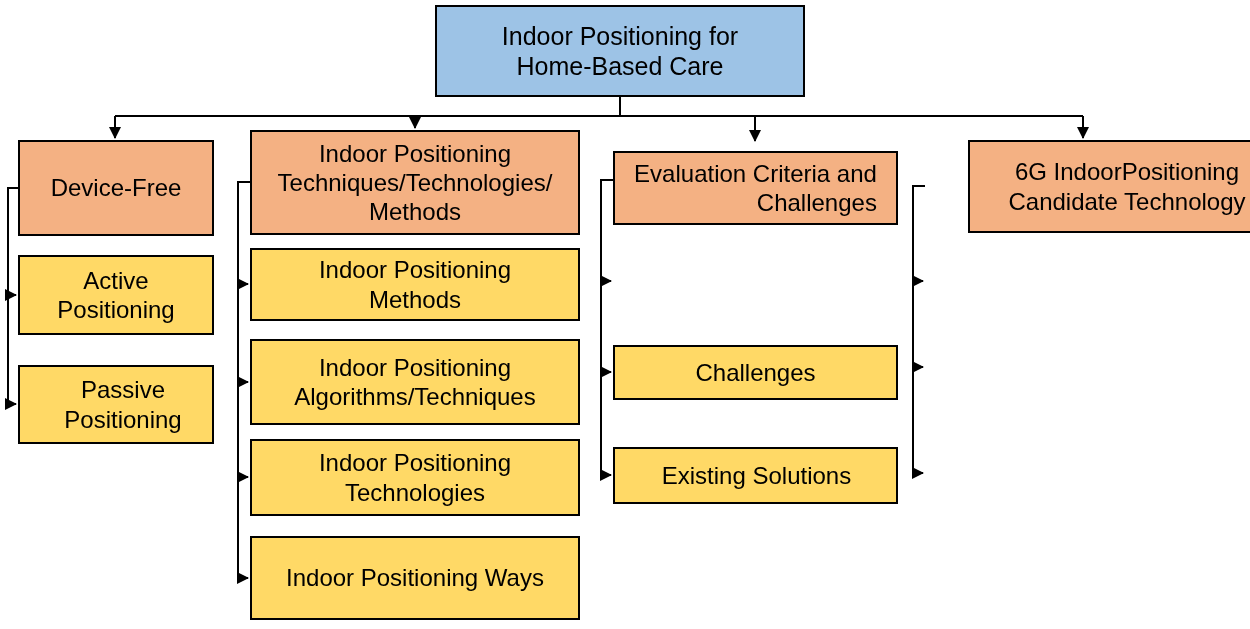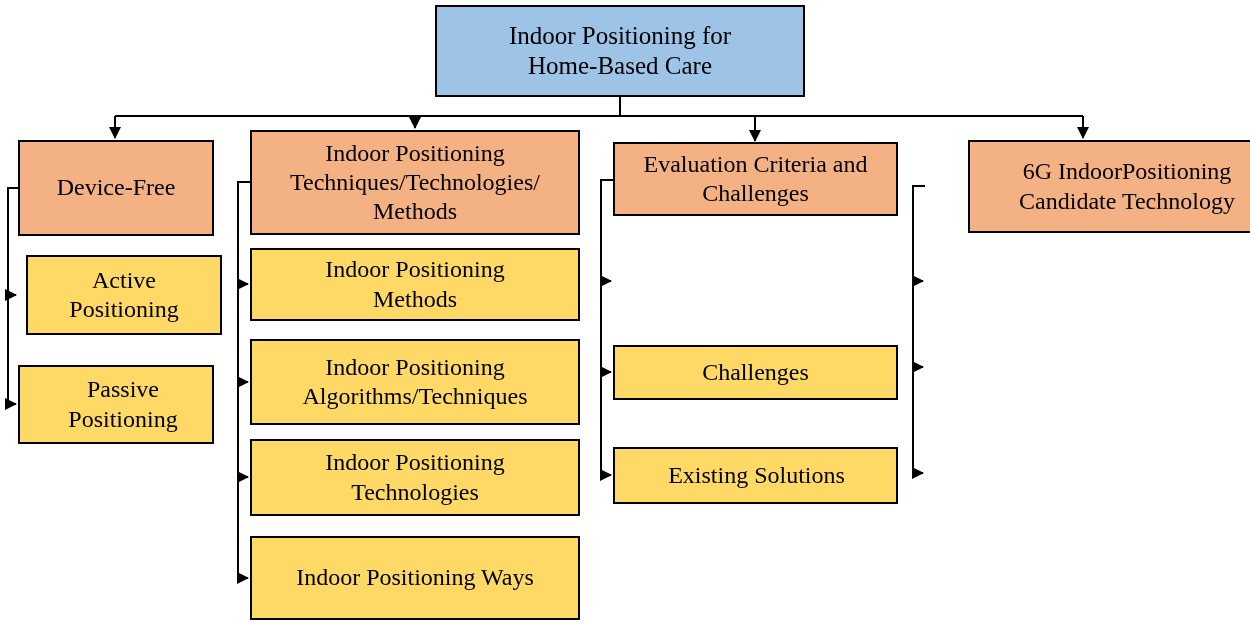--- a/index.html
+++ b/index.html
@@ -6,21 +6,21 @@
     margin: 0;
     padding: 0;
     background: #ffffff;
   }
   #canvas {
     position: relative;
     width: 1250px;
     height: 629px;
     background: var(--background, #ffffff);
     overflow: hidden;
-    font-family: Liberation Serif, serif;
+    font-family: Liberation Sans, sans-serif;
     border-radius: 24px;
   }
   #connectors {
     position: absolute;
     left: 0; top: 0;
     width: 1250px;
     height: 629px;
   }
   .box {
     position: absolute;
@@ -100,37 +100,37 @@
       <path class="line" d="M913 281 H923" marker-end="url(#arrow)"></path>
       <path class="line" d="M913 367 H923" marker-end="url(#arrow)"></path>
       <path class="line" d="M913 473 H923" marker-end="url(#arrow)"></path>
     </g>
   </svg>
 
   <div class="box root-box" style="left:435px; top:5px; width:370px; height:92px;">Indoor Positioning for
 Home-Based Care</div>
 
   <div class="box header-box" style="left:18px; top:140px; width:196px; height:96px;">Device-Free</div>
-  <div class="box child-box" style="left:26px; top:255px; width:196px; height:80px;">Active
+  <div class="box child-box" style="left:18px; top:255px; width:196px; height:80px;">Active
 Positioning</div>
   <div class="box child-box" style="left:18px; top:365px; width:196px; height:79px;padding-left:20px;">Passive
 Positioning</div>
 
   <div class="box header-box" style="left:250px; top:130px; width:330px; height:105px;">Indoor Positioning
 Techniques/Technologies/
 Methods</div>
   <div class="box child-box" style="left:250px; top:248px; width:330px; height:73px;">Indoor Positioning
 Methods</div>
   <div class="box child-box" style="left:250px; top:339px; width:330px; height:86px;">Indoor Positioning
 Algorithms/Techniques</div>
   <div class="box child-box" style="left:250px; top:439px; width:330px; height:77px;">Indoor Positioning
 Technologies</div>
   <div class="box child-box" style="left:250px; top:536px; width:330px; height:84px;">Indoor Positioning Ways</div>
 
-  <div class="box header-box" style="left:613px; top:142px; width:285px; height:74px;">Evaluation Criteria and
+  <div class="box header-box" style="left:613px; top:151px; width:285px; height:74px;text-align:right;">Evaluation Criteria and
 Challenges</div>
   <div class="box child-box" style="left:613px; top:345px; width:285px; height:55px;">Challenges</div>
   <div class="box child-box" style="left:613px; top:447px; width:285px; height:57px;padding-left:8px;">Existing Solutions</div>
 
   <div class="box header-box" style="left:968px; top:140px; width:318px; height:93px;">6G IndoorPositioning
 Candidate Technology</div>
 
 </div>
 
 </body></html>

